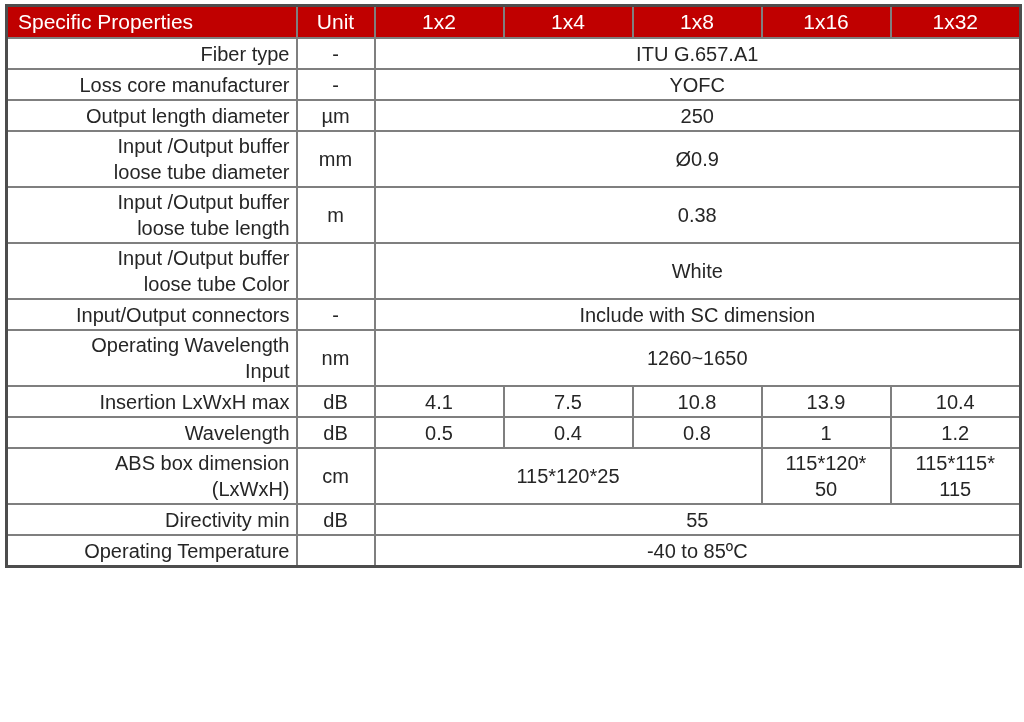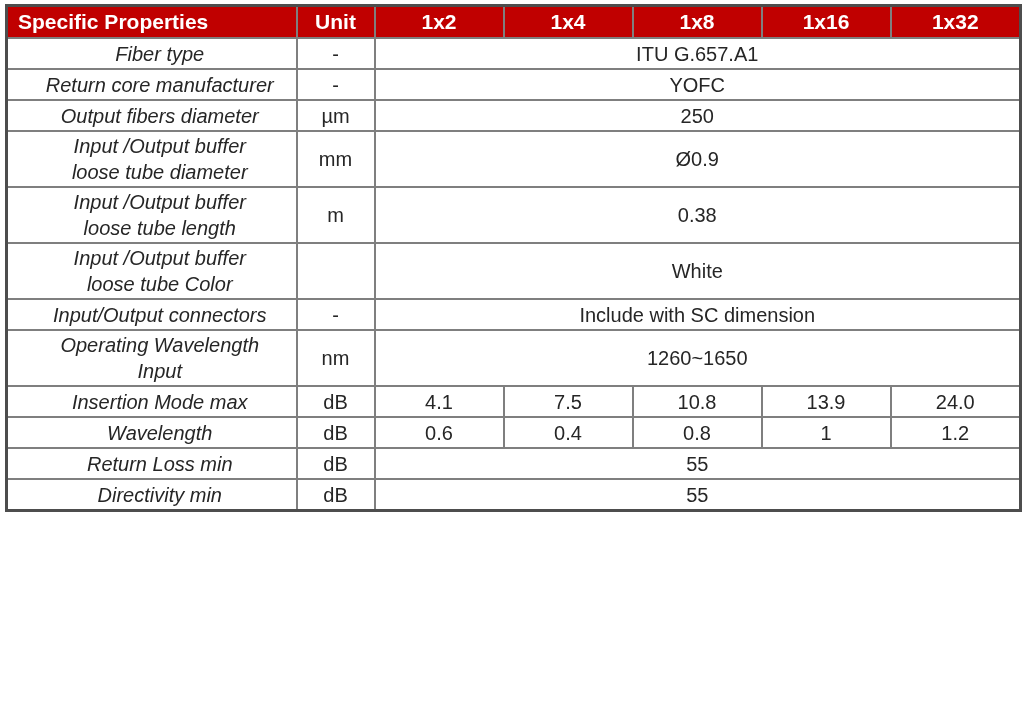--- a/index.html
+++ b/index.html
@@ -31,41 +31,40 @@
   }
   table.spec th,
   table.spec td {
     border: 2px solid var(--grid);
     overflow: hidden;
   }
   thead th {
     background: var(--header-bg);
     color: var(--header-text);
     font-size: 21px;
-    font-weight: bold;
+    font-weight: normal;
     height: 28px;
     padding: 1px 6px;
     text-align: center;
     line-height: 26px;
     margin-left: 8px;
   }
   thead th.col-prop {
     text-align: left;
     padding-left: 10px;
   }
   tbody td {
     font-size: 20px;
     line-height: 26px;
     height: 27px;
     white-space: pre-line;
   }
   tbody td.prop {
-    text-align: center;
+    text-align: right;
     padding: 1px 6px 1px 22px;
-    font-style: italic;
   }
   tbody td.unit,
   tbody td.val {
     text-align: center;
     padding: 1px 4px;
   }
 </style>
 </head>
 <body>
 
@@ -91,26 +90,26 @@
         <th>1x32</th>
       </tr>
     </thead>
     <tbody>
         <tr>
           <td class="prop">Fiber type</td>
           <td class="unit">-</td>
           <td class="val" colspan="5">ITU G.657.A1</td>
         </tr>
         <tr>
-          <td class="prop">Return core manufacturer</td>
+          <td class="prop">Loss core manufacturer</td>
           <td class="unit">-</td>
           <td class="val" colspan="5">YOFC</td>
         </tr>
         <tr>
-          <td class="prop">Output fibers diameter</td>
+          <td class="prop">Output length diameter</td>
           <td class="unit">µm</td>
           <td class="val" colspan="5">250</td>
         </tr>
         <tr>
           <td class="prop">Input /Output buffer
 loose tube diameter</td>
           <td class="unit">mm</td>
           <td class="val" colspan="5">Ø0.9</td>
         </tr>
         <tr>
@@ -130,42 +129,52 @@
           <td class="unit">-</td>
           <td class="val" colspan="5">Include with SC dimension</td>
         </tr>
         <tr>
           <td class="prop">Operating Wavelength
 Input</td>
           <td class="unit">nm</td>
           <td class="val" colspan="5">1260~1650</td>
         </tr>
         <tr>
-          <td class="prop">Insertion Mode max</td>
+          <td class="prop">Insertion LxWxH max</td>
           <td class="unit">dB</td>
           <td class="val">4.1</td>
           <td class="val">7.5</td>
           <td class="val">10.8</td>
           <td class="val">13.9</td>
-          <td class="val">24.0</td>
+          <td class="val">10.4</td>
         </tr>
         <tr>
           <td class="prop">Wavelength</td>
           <td class="unit">dB</td>
-          <td class="val">0.6</td>
+          <td class="val">0.5</td>
           <td class="val">0.4</td>
           <td class="val">0.8</td>
           <td class="val">1</td>
           <td class="val">1.2</td>
         </tr>
         <tr>
-          <td class="prop">Return Loss min</td>
-          <td class="unit">dB</td>
-          <td class="val" colspan="5">55</td>
+          <td class="prop">ABS box dimension
+(LxWxH)</td>
+          <td class="unit">cm</td>
+          <td class="val" colspan="3">115*120*25</td>
+          <td class="val">115*120*
+50</td>
+          <td class="val">115*115*
+115</td>
         </tr>
         <tr>
           <td class="prop">Directivity min</td>
           <td class="unit">dB</td>
           <td class="val" colspan="5">55</td>
         </tr>
+        <tr>
+          <td class="prop">Operating Temperature</td>
+          <td class="unit"></td>
+          <td class="val" colspan="5">-40 to 85ºC</td>
+        </tr>
       </tbody>
   </table>
 </div>
 
 </body></html>

